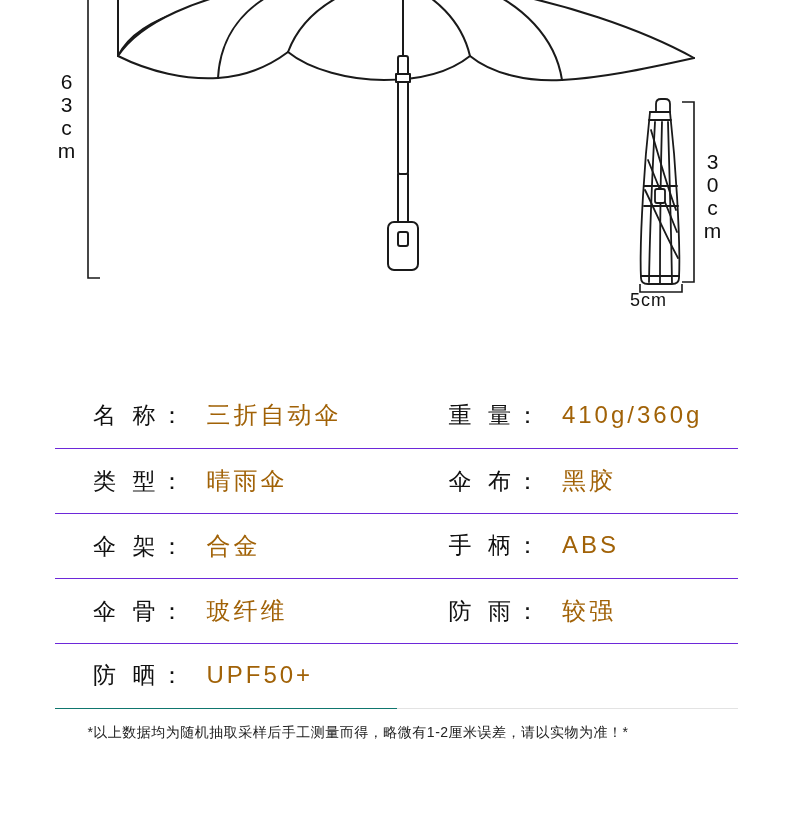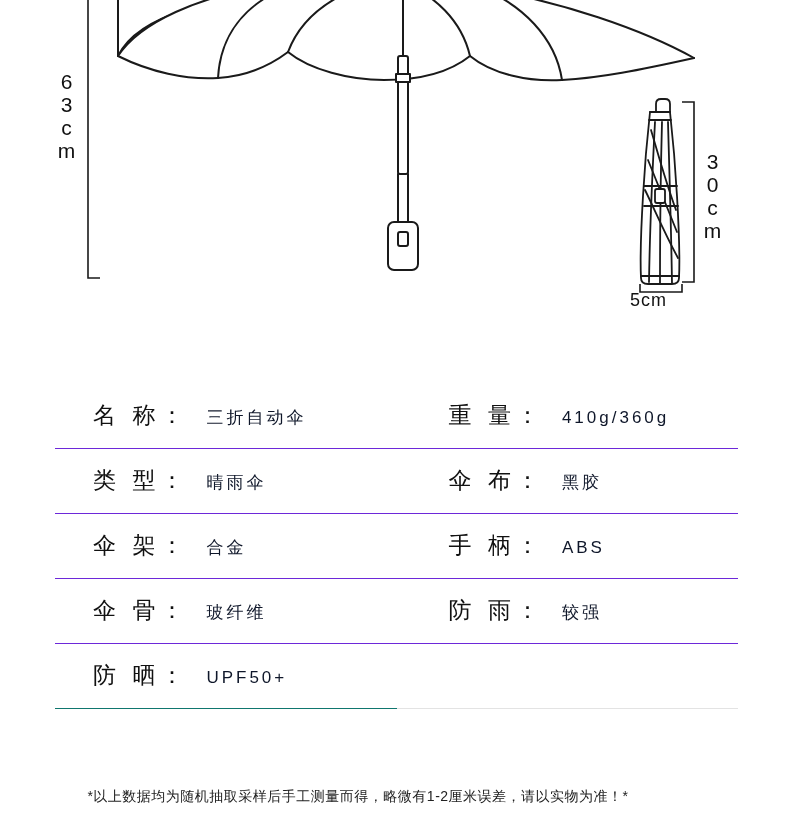--- a/index.html
+++ b/index.html
@@ -74,37 +74,37 @@
     align-items: baseline;
   }
   .k {
     font-size: 23px;
     letter-spacing: 5px;
     color: #111;
     padding-left: 38px;
     white-space: nowrap;
   }
   .v {
-    font-size: 17px;
+    font-size: 24px;
     letter-spacing: 3px;
-    color: #0f172a;
+    color: #a16207;
     padding-left: 18px;
     white-space: nowrap;
   }
   .col-left { width: 50%; }
   .col-right { width: 50%; text-align: center; }
   .col-right .k { padding-left: 52px; }
   .last-row td { border-bottom: 1px solid #0f766e; }
   .blank-cell { border-bottom: 1px solid #e3e3e3 !important; }
 
   
   .footnote {
     position: absolute;
     left: 0;
-    top: 788px;
+    top: 724px;
     width: 716px;
     text-align: center;
     font-size: 14px;
     letter-spacing: 0.5px;
     color: #222;
   }
 </style>
 </head>
 <body>
 

